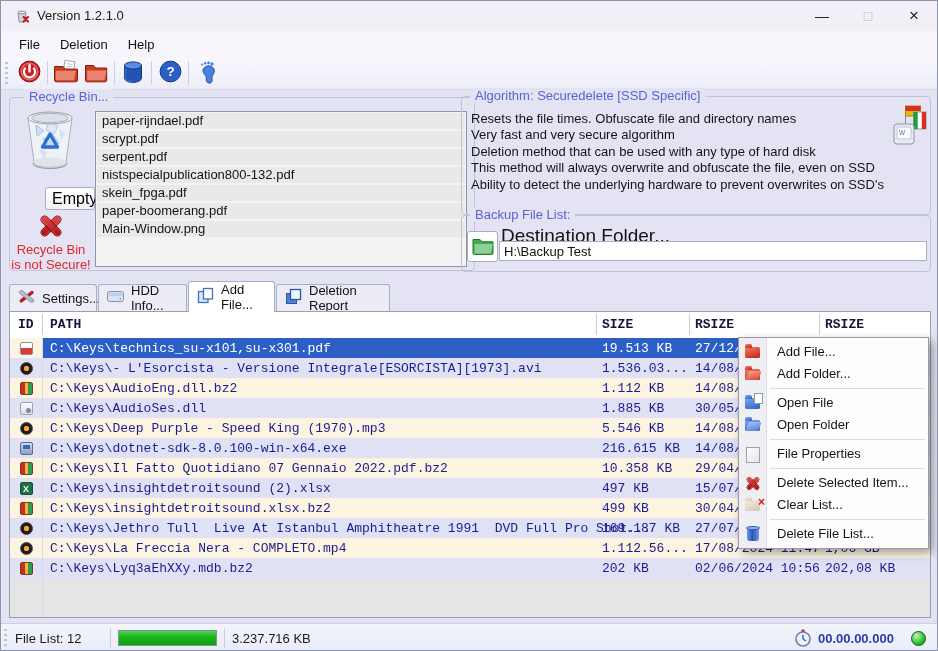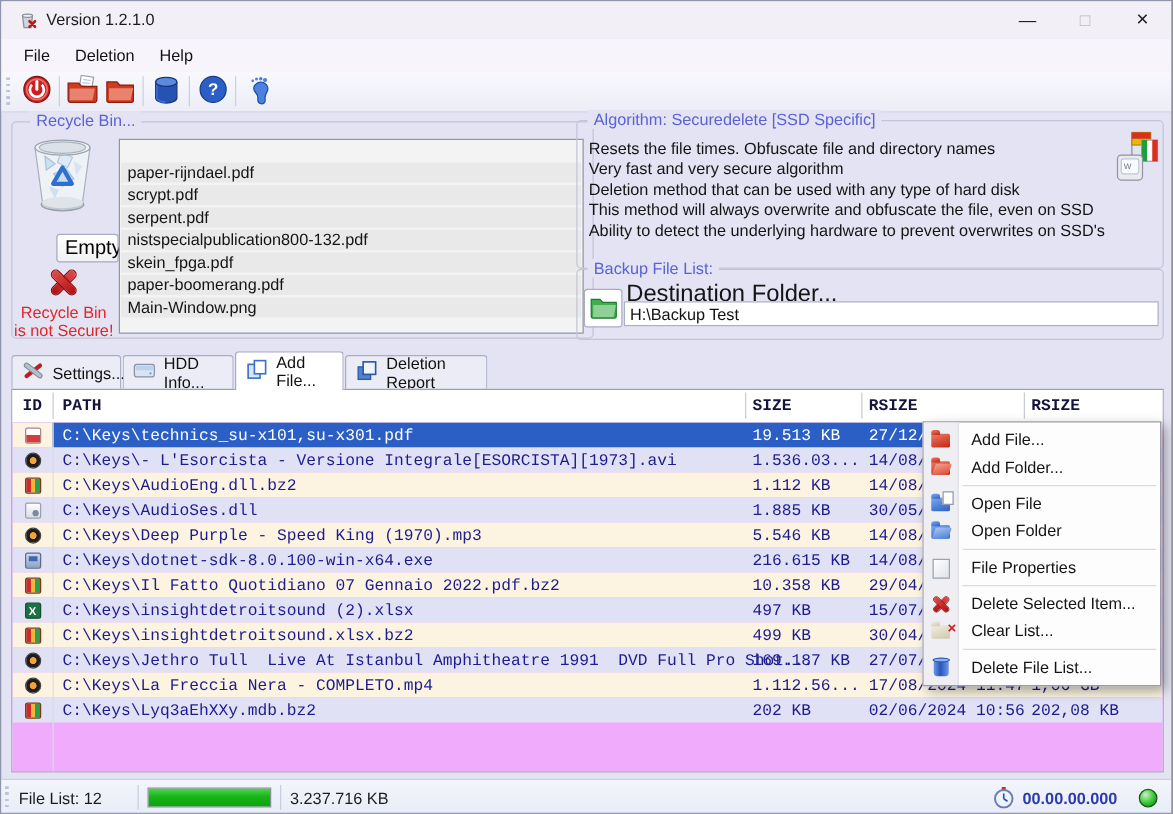--- a/index.html
+++ b/index.html
@@ -26,42 +26,42 @@
   .legend{position:absolute;top:-9px;left:14px;background:#e3e3f4;padding:0 5px;color:#5a62d4;font-size:13px;}
   
   .bin-svg{position:absolute;left:18px;top:104px;}
   .empty-btn{position:absolute;left:16px;top:186px;width:50px;height:23px;background:linear-gradient(#ffffff,#f1f1f4);
              border:1px solid #ababc4;border-radius:3px;font-size:16px;font-family:"Liberation Sans",sans-serif;cursor:pointer;margin-left:28px;}
   .bigx{position:absolute;left:39px;top:213px;width:22px;height:24px;}
   .bigx::before,.bigx::after{content:"";position:absolute;left:8px;top:0;width:6px;height:24px;background:linear-gradient(#e14b4b,#b01212);border-radius:3px;box-shadow:0 0 0 1px #8c0e0e;}
   .bigx::before{transform:rotate(45deg);} .bigx::after{transform:rotate(-45deg);}
   .warn{position:absolute;left:4px;top:241px;width:92px;text-align:center;color:#e02626;font-size:13px;line-height:15px;}
   .rb-list{position:absolute;left:94px;top:110px;width:372px;height:156px;background:#f3f3f3;border:1px solid #8c97a5;
-           box-sizing:border-box;overflow:hidden;padding-top:18px;}
+           box-sizing:border-box;overflow:hidden;padding-top:1px;}
   .rb-item{height:16px;line-height:16px;background:#e9e9e9;margin:0 1px 2px 1px;padding-left:5px;font-size:13px;color:#141414;white-space:pre;}
   
   .alg-lines{position:absolute;left:470px;top:110px;width:420px;}
   .alg-line{font-size:13px;line-height:16.4px;color:#141414;white-space:pre;}
   .flag-svg{position:absolute;left:892px;top:103px;}
   
   .dest-btn{position:absolute;left:466px;top:230px;width:31px;height:31px;background:#fff;border:1px solid #ababc4;border-radius:3px;display:flex;align-items:center;justify-content:center;cursor:pointer;padding:0;}
   .dest-label{position:absolute;left:500px;top:224px;font-size:19px;color:#141414;}
   .dest-input{position:absolute;left:498px;top:240px;width:428px;height:20px;border:1px solid #a9afc4;background:#fff;
               font-size:13px;font-family:"Liberation Sans",sans-serif;padding:0 4px;box-sizing:border-box;color:#111;}
   
   .tab{position:absolute;top:283px;height:27px;background:#ececf7;border:1px solid #a9aec4;border-bottom:none;
        border-radius:3px 3px 0 0;display:flex;align-items:center;box-sizing:border-box;padding-left:7px;gap:6px;font-size:13px;color:#111;cursor:pointer;}
   .tab.active{top:280px;height:31px;background:#ffffff;z-index:3;}
   
   .page{position:absolute;left:8px;top:310px;width:922px;height:307px;background:#fff;border:1px solid #98a0b4;box-sizing:border-box;z-index:2;}
   .thead{position:absolute;left:0;top:0;right:0;height:26px;background:#ffffff;border-bottom:1px solid #b9bdc8;
          font-family:"Liberation Mono",monospace;font-weight:bold;font-size:13px;color:#14143c;}
   .thead .hcell{position:absolute;top:5px;}
   .thead .hsep{position:absolute;top:2px;width:1px;height:21px;background:#c9ccd4;}
-  .tbody{position:absolute;left:0;top:26px;right:0;bottom:0;background:#f0abfc;overflow:hidden;}
+  .tbody{position:absolute;left:0;top:26px;right:0;bottom:0;background:#e5e5e5;overflow:hidden;}
   .tbody::before{content:"";position:absolute;left:32px;top:0;bottom:0;width:1px;background:#d9dbe4;z-index:2;}
   .trow{position:relative;height:20px;font-family:"Liberation Mono",monospace;font-size:13px;color:#1c1c8e;}
   .trow.cream{background:#fcf4e1;} .trow.lav{background:#e0e1f5;}
   .trow.sel{background:#fcf4e1;}
   .selbar{position:absolute;left:32px;right:8px;top:0;bottom:0;background:#2b5fc6;}
   .cell{position:absolute;top:3px;white-space:pre;z-index:1;}
   .c-id{left:0;top:3px;width:32px;text-align:center;}
   .c-path{left:40px;} .c-size{left:592px;} .c-date{left:685px;} .c-rsize{left:815px;}
   .trow.sel .c-path,.trow.sel .c-size,.trow.sel .c-date,.trow.sel .c-rsize{color:#fff;}
   

